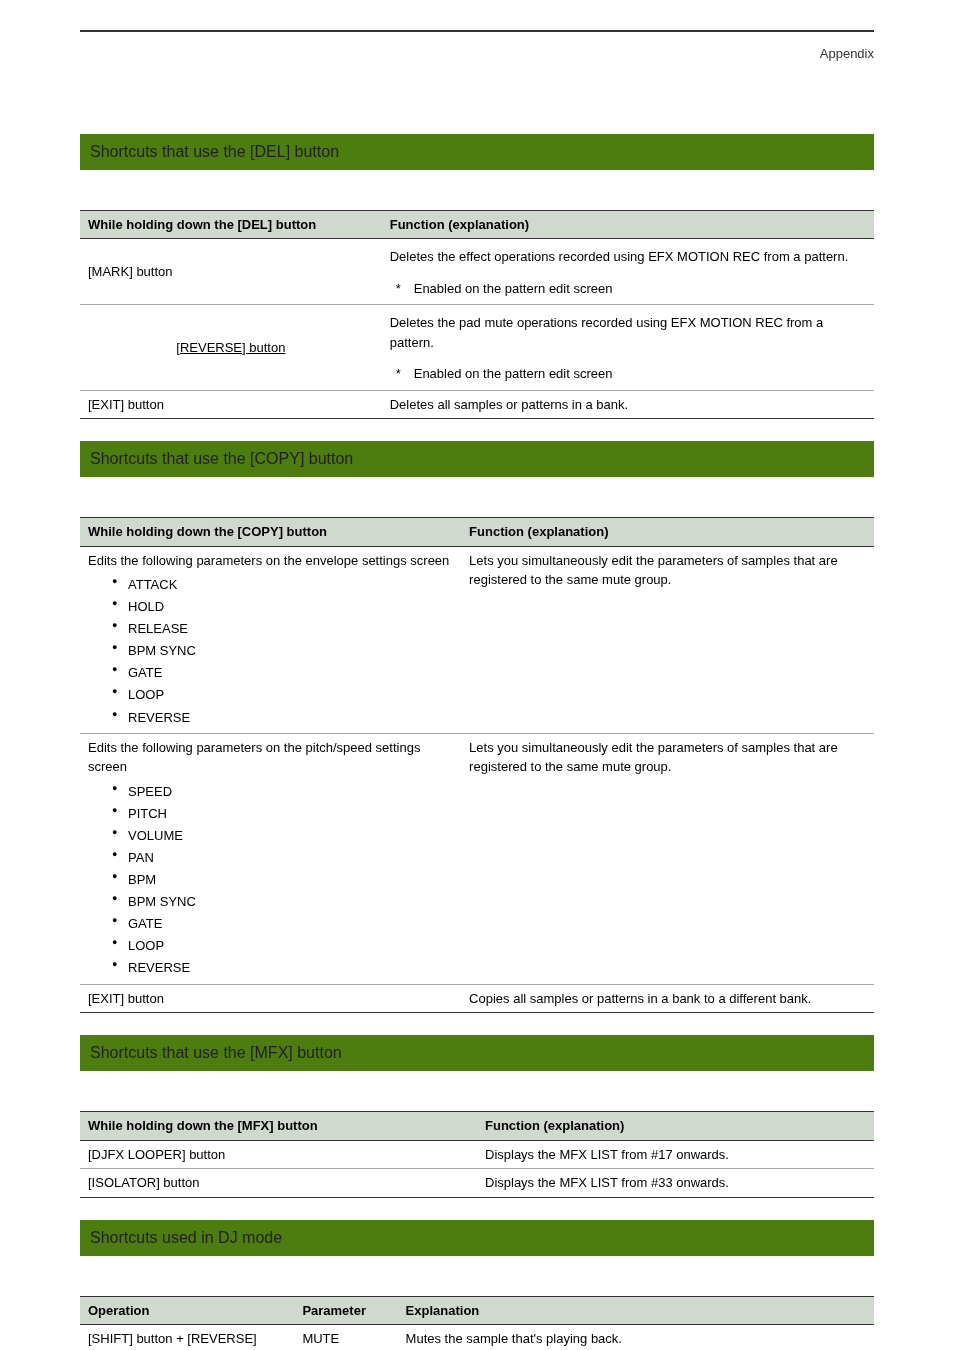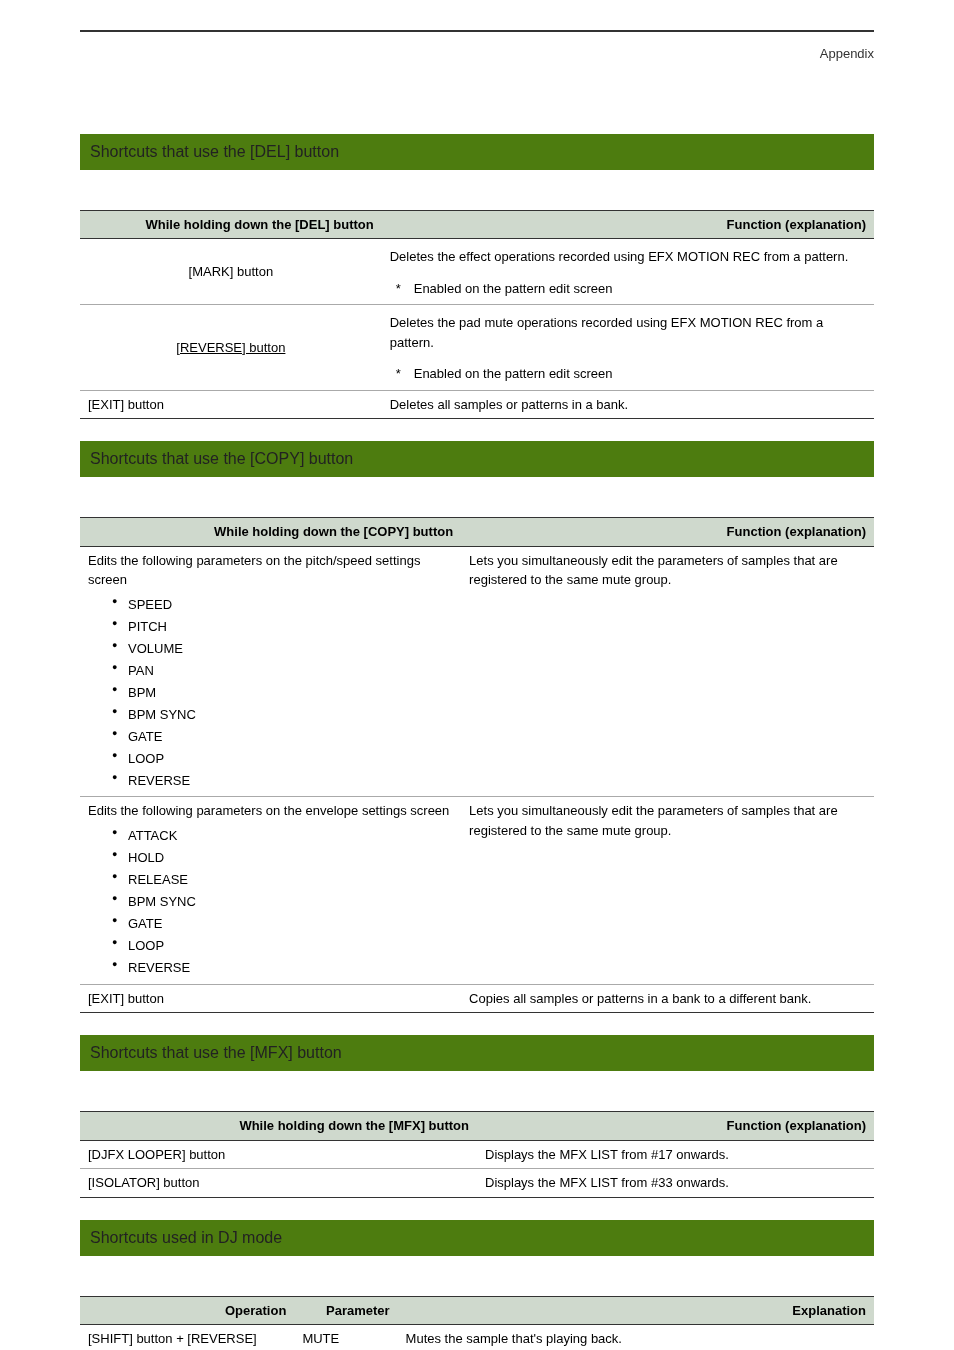--- a/index.html
+++ b/index.html
@@ -33,21 +33,21 @@
     border-collapse: collapse;
     margin-bottom: 22px;
   }
   thead th {
     background: #cfd9cd;
     border-top: 1.5px solid #333;
     border-bottom: 1.5px solid #333;
     padding: 4px 8px;
     font-size: 13px;
     font-weight: bold;
-    text-align: right;
+    text-align: left;
   }
   tbody td {
     border-bottom: 1px solid #aaa;
     padding: 4px 8px;
     vertical-align: top;
     font-size: 13px;
   }
   tbody tr:last-child td {
     border-bottom: 1.5px solid #333;
   }
@@ -87,21 +87,21 @@
       <col style="width:62%">
     </colgroup>
   <thead>
     <tr>
       <th>While holding down the [DEL] button</th>
       <th>Function (explanation)</th>
     </tr>
   </thead>
   <tbody>
     <tr>
-      <td style="vertical-align:middle;text-align:center;">[MARK] button</td>
+      <td style="vertical-align:middle;text-align:left;">[MARK] button</td>
       <td>
         <div class="desc-block">Deletes the effect operations recorded using EFX MOTION REC from a pattern.</div>
         <div class="asterisk-line"><span class="ast">*</span><span>Enabled on the pattern edit screen</span></div>
       </td>
     </tr>
     <tr>
       <td style="vertical-align:middle;text-align:center;text-decoration:underline;">[REVERSE] button</td>
       <td>
         <div class="desc-block">Deletes the pad mute operations recorded using EFX MOTION REC from a pattern.</div>
         <div class="asterisk-line"><span class="ast">*</span><span>Enabled on the pattern edit screen</span></div>
@@ -121,53 +121,53 @@
       <col style="width:48%">
       <col style="width:52%">
     </colgroup>
   <thead>
     <tr>
       <th>While holding down the [COPY] button</th>
       <th>Function (explanation)</th>
     </tr>
   </thead>
   <tbody>
+    <tr>
+      <td>
+        <div>Edits the following parameters on the envelope settings screen</div>
+        <ul class="params">
+          <li>ATTACK</li>
+          <li>HOLD</li>
+          <li>RELEASE</li>
+          <li>BPM SYNC</li>
+          <li>GATE</li>
+          <li>LOOP</li>
+          <li>REVERSE</li>
+        </ul>
+      </td>
+      <td>Lets you simultaneously edit the parameters of samples that are registered to the same mute group.</td>
+    </tr>
     <tr>
       <td>
         <div>Edits the following parameters on the pitch/speed settings screen</div>
         <ul class="params">
           <li>SPEED</li>
           <li>PITCH</li>
           <li>VOLUME</li>
           <li>PAN</li>
           <li>BPM</li>
           <li>BPM SYNC</li>
           <li>GATE</li>
           <li>LOOP</li>
           <li>REVERSE</li>
         </ul>
       </td>
       <td>Lets you simultaneously edit the parameters of samples that are registered to the same mute group.</td>
     </tr>
     <tr>
-      <td>
-        <div>Edits the following parameters on the envelope settings screen</div>
-        <ul class="params">
-          <li>ATTACK</li>
-          <li>HOLD</li>
-          <li>RELEASE</li>
-          <li>BPM SYNC</li>
-          <li>GATE</li>
-          <li>LOOP</li>
-          <li>REVERSE</li>
-        </ul>
-      </td>
-      <td>Lets you simultaneously edit the parameters of samples that are registered to the same mute group.</td>
-    </tr>
-    <tr>
       <td>[EXIT] button</td>
       <td>Copies all samples or patterns in a bank to a different bank.</td>
     </tr>
   </tbody>
 </table>
 
 <div class="section-header">Shortcuts that use the [MFX] button</div>
 
 <table>
   <colgroup>

